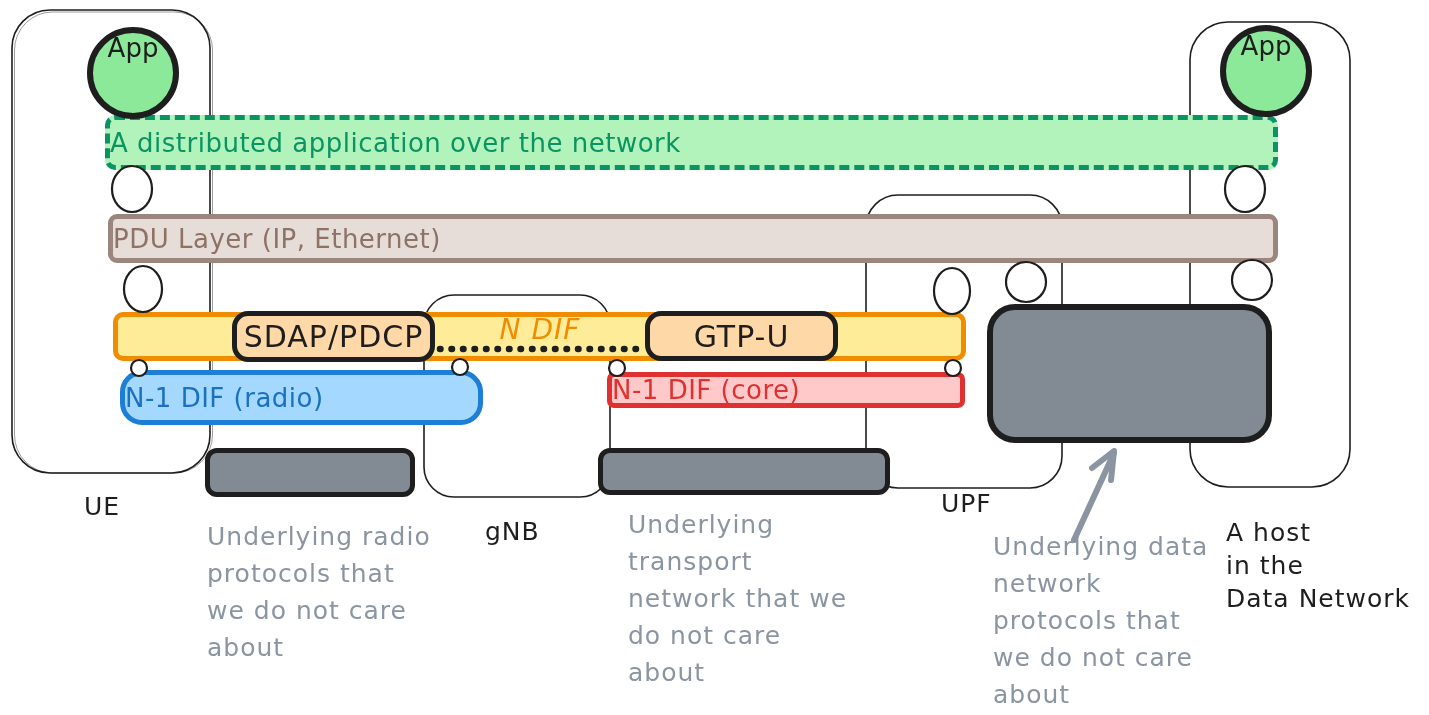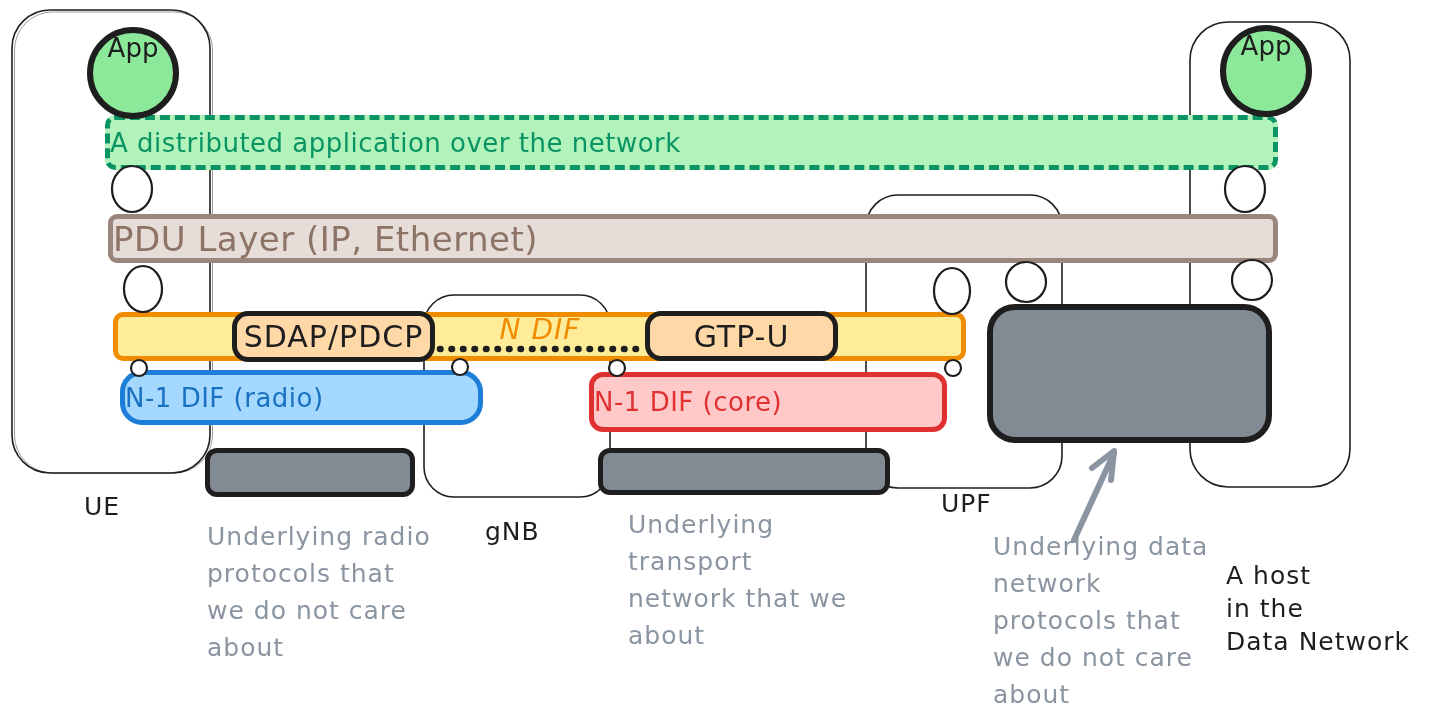--- a/index.html
+++ b/index.html
@@ -30,21 +30,21 @@
     white-space:nowrap; z-index:10; letter-spacing:0.5px;
   }
   .bar-green{
     left:105px; top:115px; width:1173px; height:55px;
     background:var(--c-green-fill); border:5px dashed var(--c-green-stroke);
     border-radius:10px; color:var(--c-green-stroke); font-size:26px;
   }
   .bar-pdu{
     left:108px; top:214px; width:1170px; height:49px;
     background:var(--c-pdu-fill); border:5px solid var(--c-pdu-stroke);
-    border-radius:9px; color:var(--c-pdu-text); font-size:34px;
+    border-radius:9px; color:var(--c-pdu-text); font-size:26px;
   }
   .bar-yellow{
     left:113px; top:312px; width:853px; height:49px;
     background:var(--c-yellow-fill); border:5px solid var(--c-yellow-stroke);
     border-radius:10px;
   }
   .proto-box{
     position:absolute; box-sizing:border-box; z-index:20;
     display:flex; align-items:center; justify-content:center;
     background:var(--c-peach-fill); border:5px solid var(--c-ink);
@@ -56,23 +56,23 @@
     position:absolute; left:455px; top:313px; width:170px; z-index:20;
     text-align:center; font-size:28px; font-style:italic;
     color:var(--c-yellow-stroke); letter-spacing:1px;
   }
   .bar-blue{
     left:120px; top:370px; width:363px; height:55px;
     background:var(--c-blue-fill); border:5px solid var(--c-blue-stroke);
     border-radius:22px; color:var(--c-blue-text); font-size:26px;
   }
   .bar-red{
-    left:589px; top:372px; width:358px; height:60px;
+    left:607px; top:372px; width:358px; height:36px;
     background:var(--c-pink-fill); border:5px solid var(--c-red-stroke);
-    border-radius:14px; color:var(--c-red-stroke); font-size:26px;
+    border-radius:7px; color:var(--c-red-stroke); font-size:26px;
   }
   .gray-box{
     position:absolute; box-sizing:border-box; z-index:10;
     background:var(--c-gray-fill); border:5px solid var(--c-ink); border-radius:12px;
   }
   .gray-left{left:205px; top:448px; width:210px; height:49px;}
   .gray-mid{left:598px; top:448px; width:292px; height:47px;}
   .gray-big{left:987px; top:304px; width:285px; height:139px; border-width:6px; border-radius:28px;}
   .app-circle{
     position:absolute; box-sizing:border-box; z-index:30;
@@ -82,21 +82,21 @@
   }
   .app-left{left:87px; top:27px;}
   .app-right{left:1220px; top:25px;}
   .node-label{
     position:absolute; z-index:50; font-size:25px; color:var(--c-ink);
     letter-spacing:1px; white-space:nowrap;
   }
   .label-ue{left:84px; top:492px;}
   .label-gnb{left:485px; top:517px;}
   .label-upf{left:941px; top:489px;}
-  .label-host{left:1226px; top:516px; line-height:33px;margin-top:43px;}
+  .label-host{left:1226px; top:516px; line-height:33px;}
   .caption{
     position:absolute; z-index:50; font-size:25px; color:var(--c-caption);
     line-height:37px; letter-spacing:1px; white-space:nowrap;
   }
   .caption-radio{left:207px; top:518px;}
   .caption-transport{left:628px; top:506px;}
   .caption-datanet{left:993px; top:528px;}
 </style>
 </head>
 <body>
@@ -181,20 +181,21 @@
   <div class="caption caption-radio">
     <div>Underlying radio</div>
     <div>protocols that</div>
     <div>we do not care</div>
     <div>about</div>
   </div>
   <div class="caption caption-transport">
     <div>Underlying</div>
     <div>transport</div>
     <div>network that we</div>
+    <div>do not care</div>
     <div>about</div>
   </div>
   <div class="caption caption-datanet">
     <div>Underlying data</div>
     <div>network</div>
     <div>protocols that</div>
     <div>we do not care</div>
     <div>about</div>
   </div>
 

